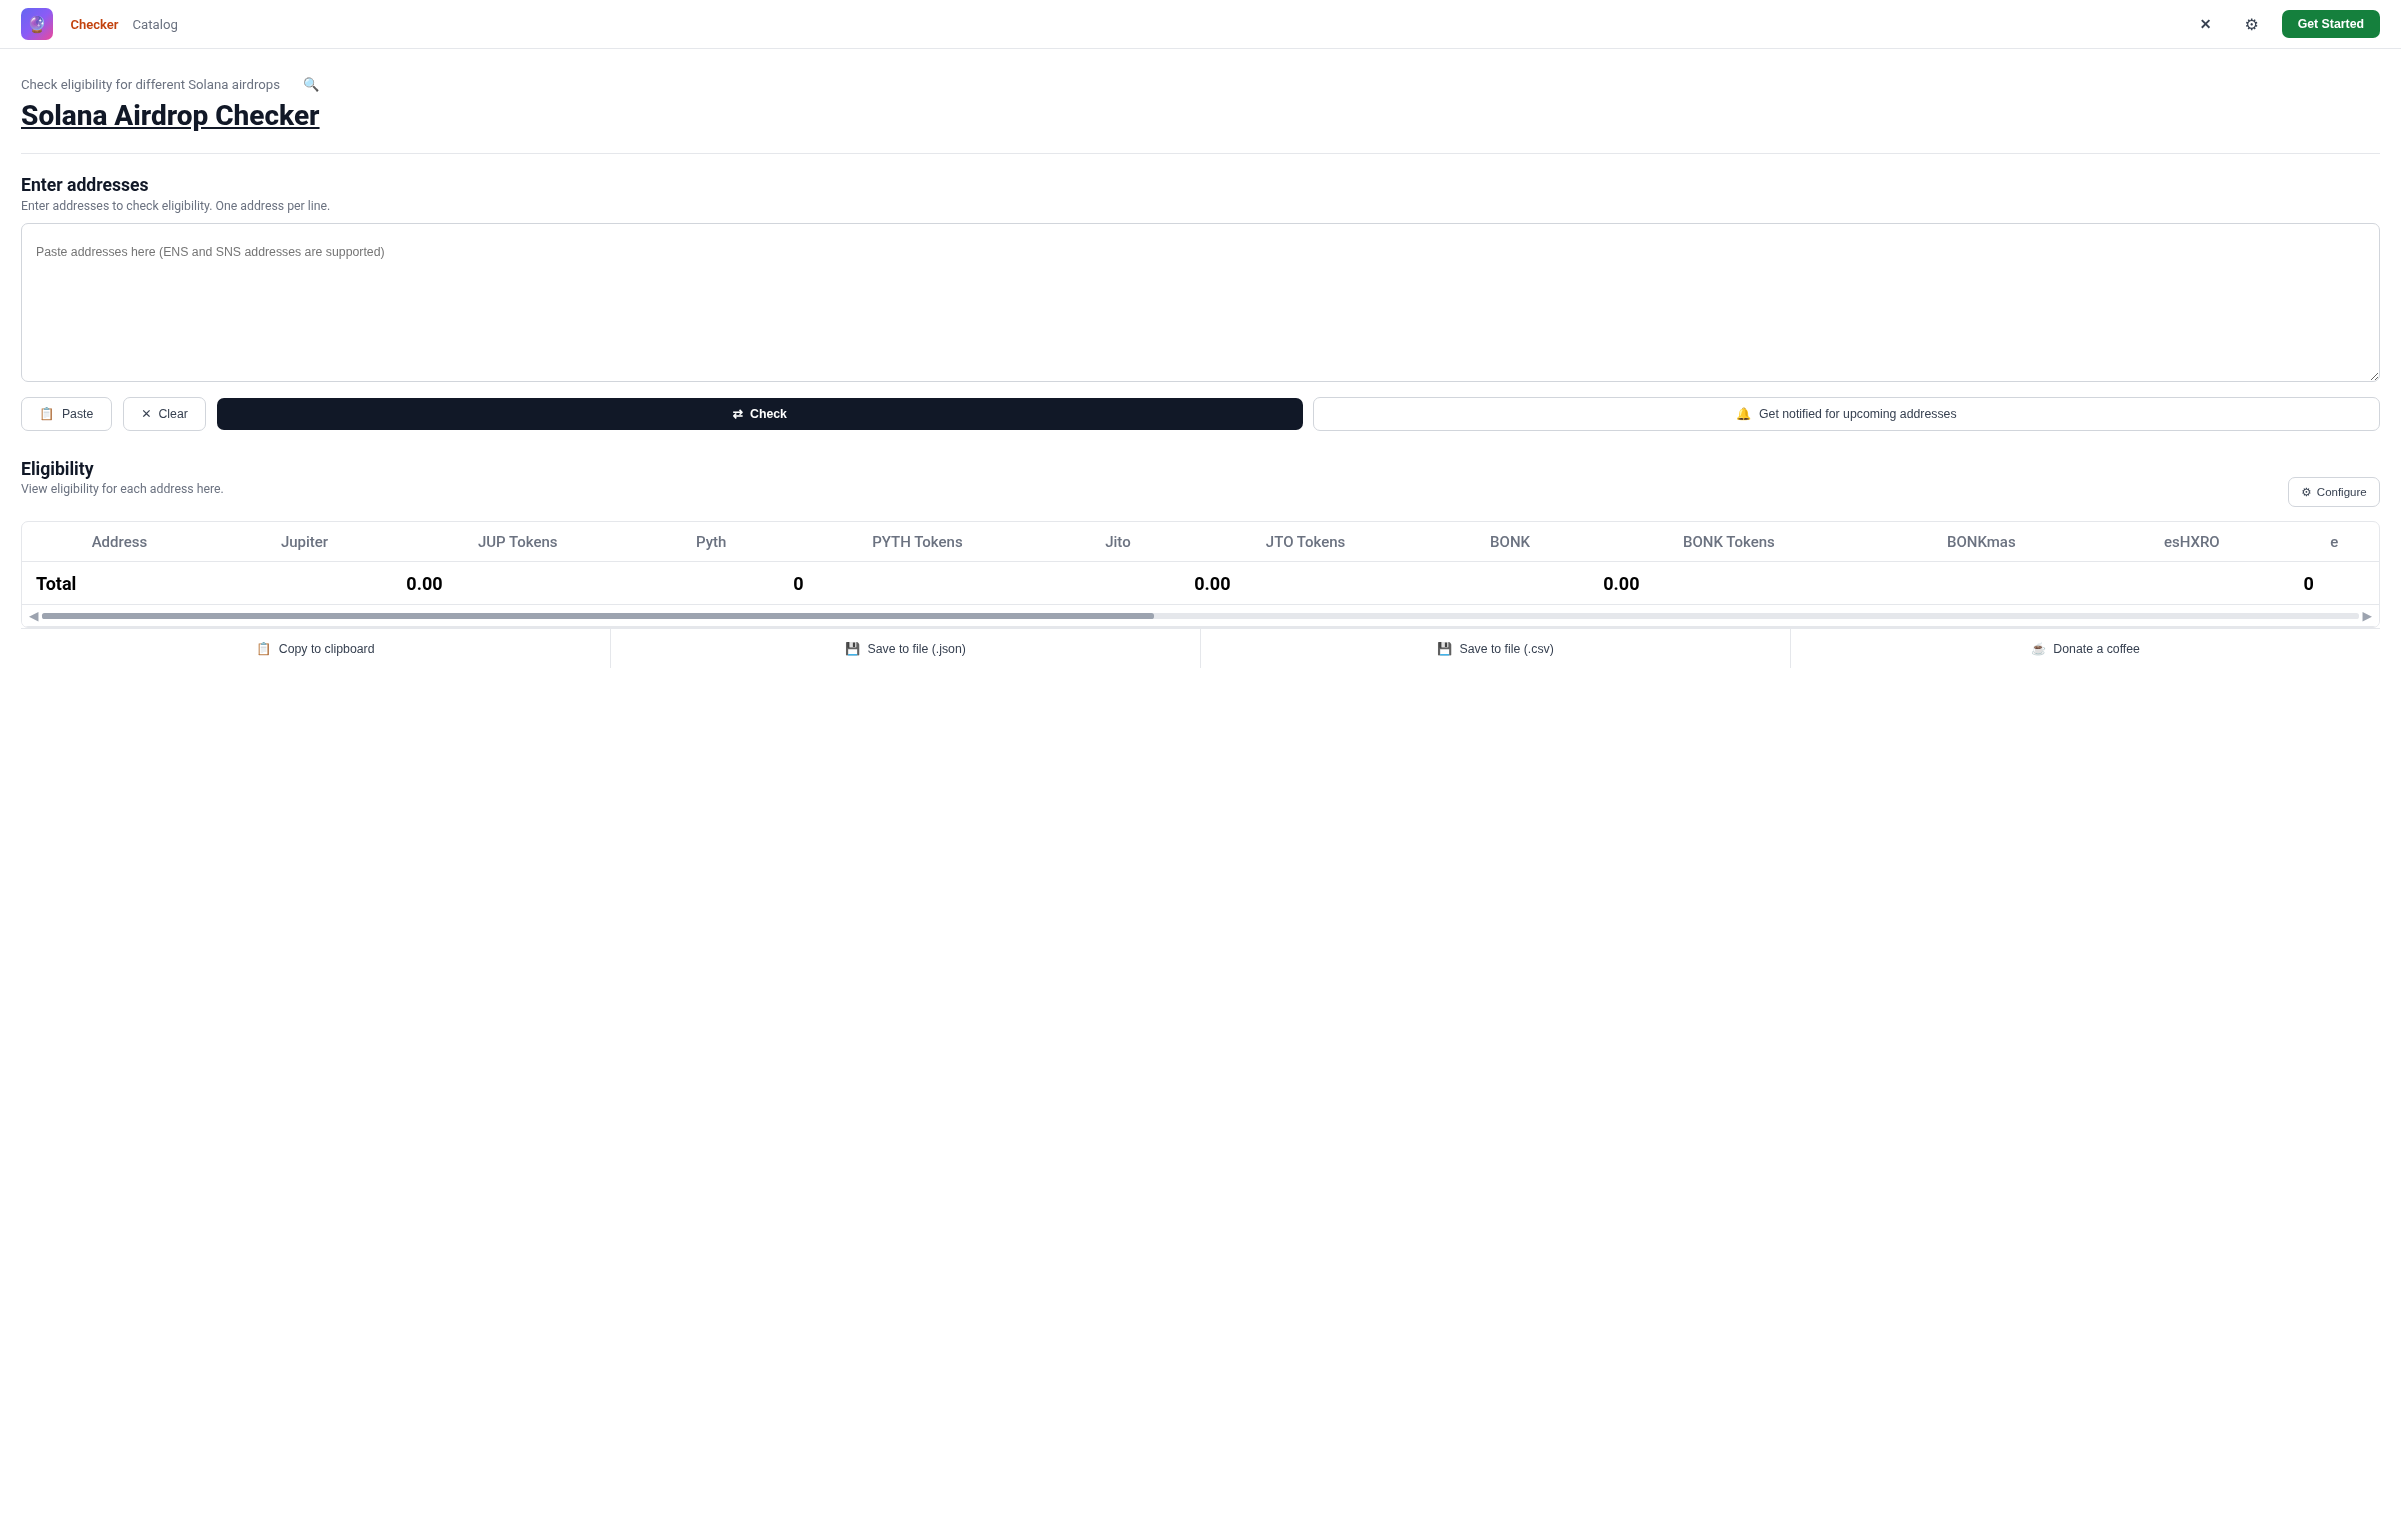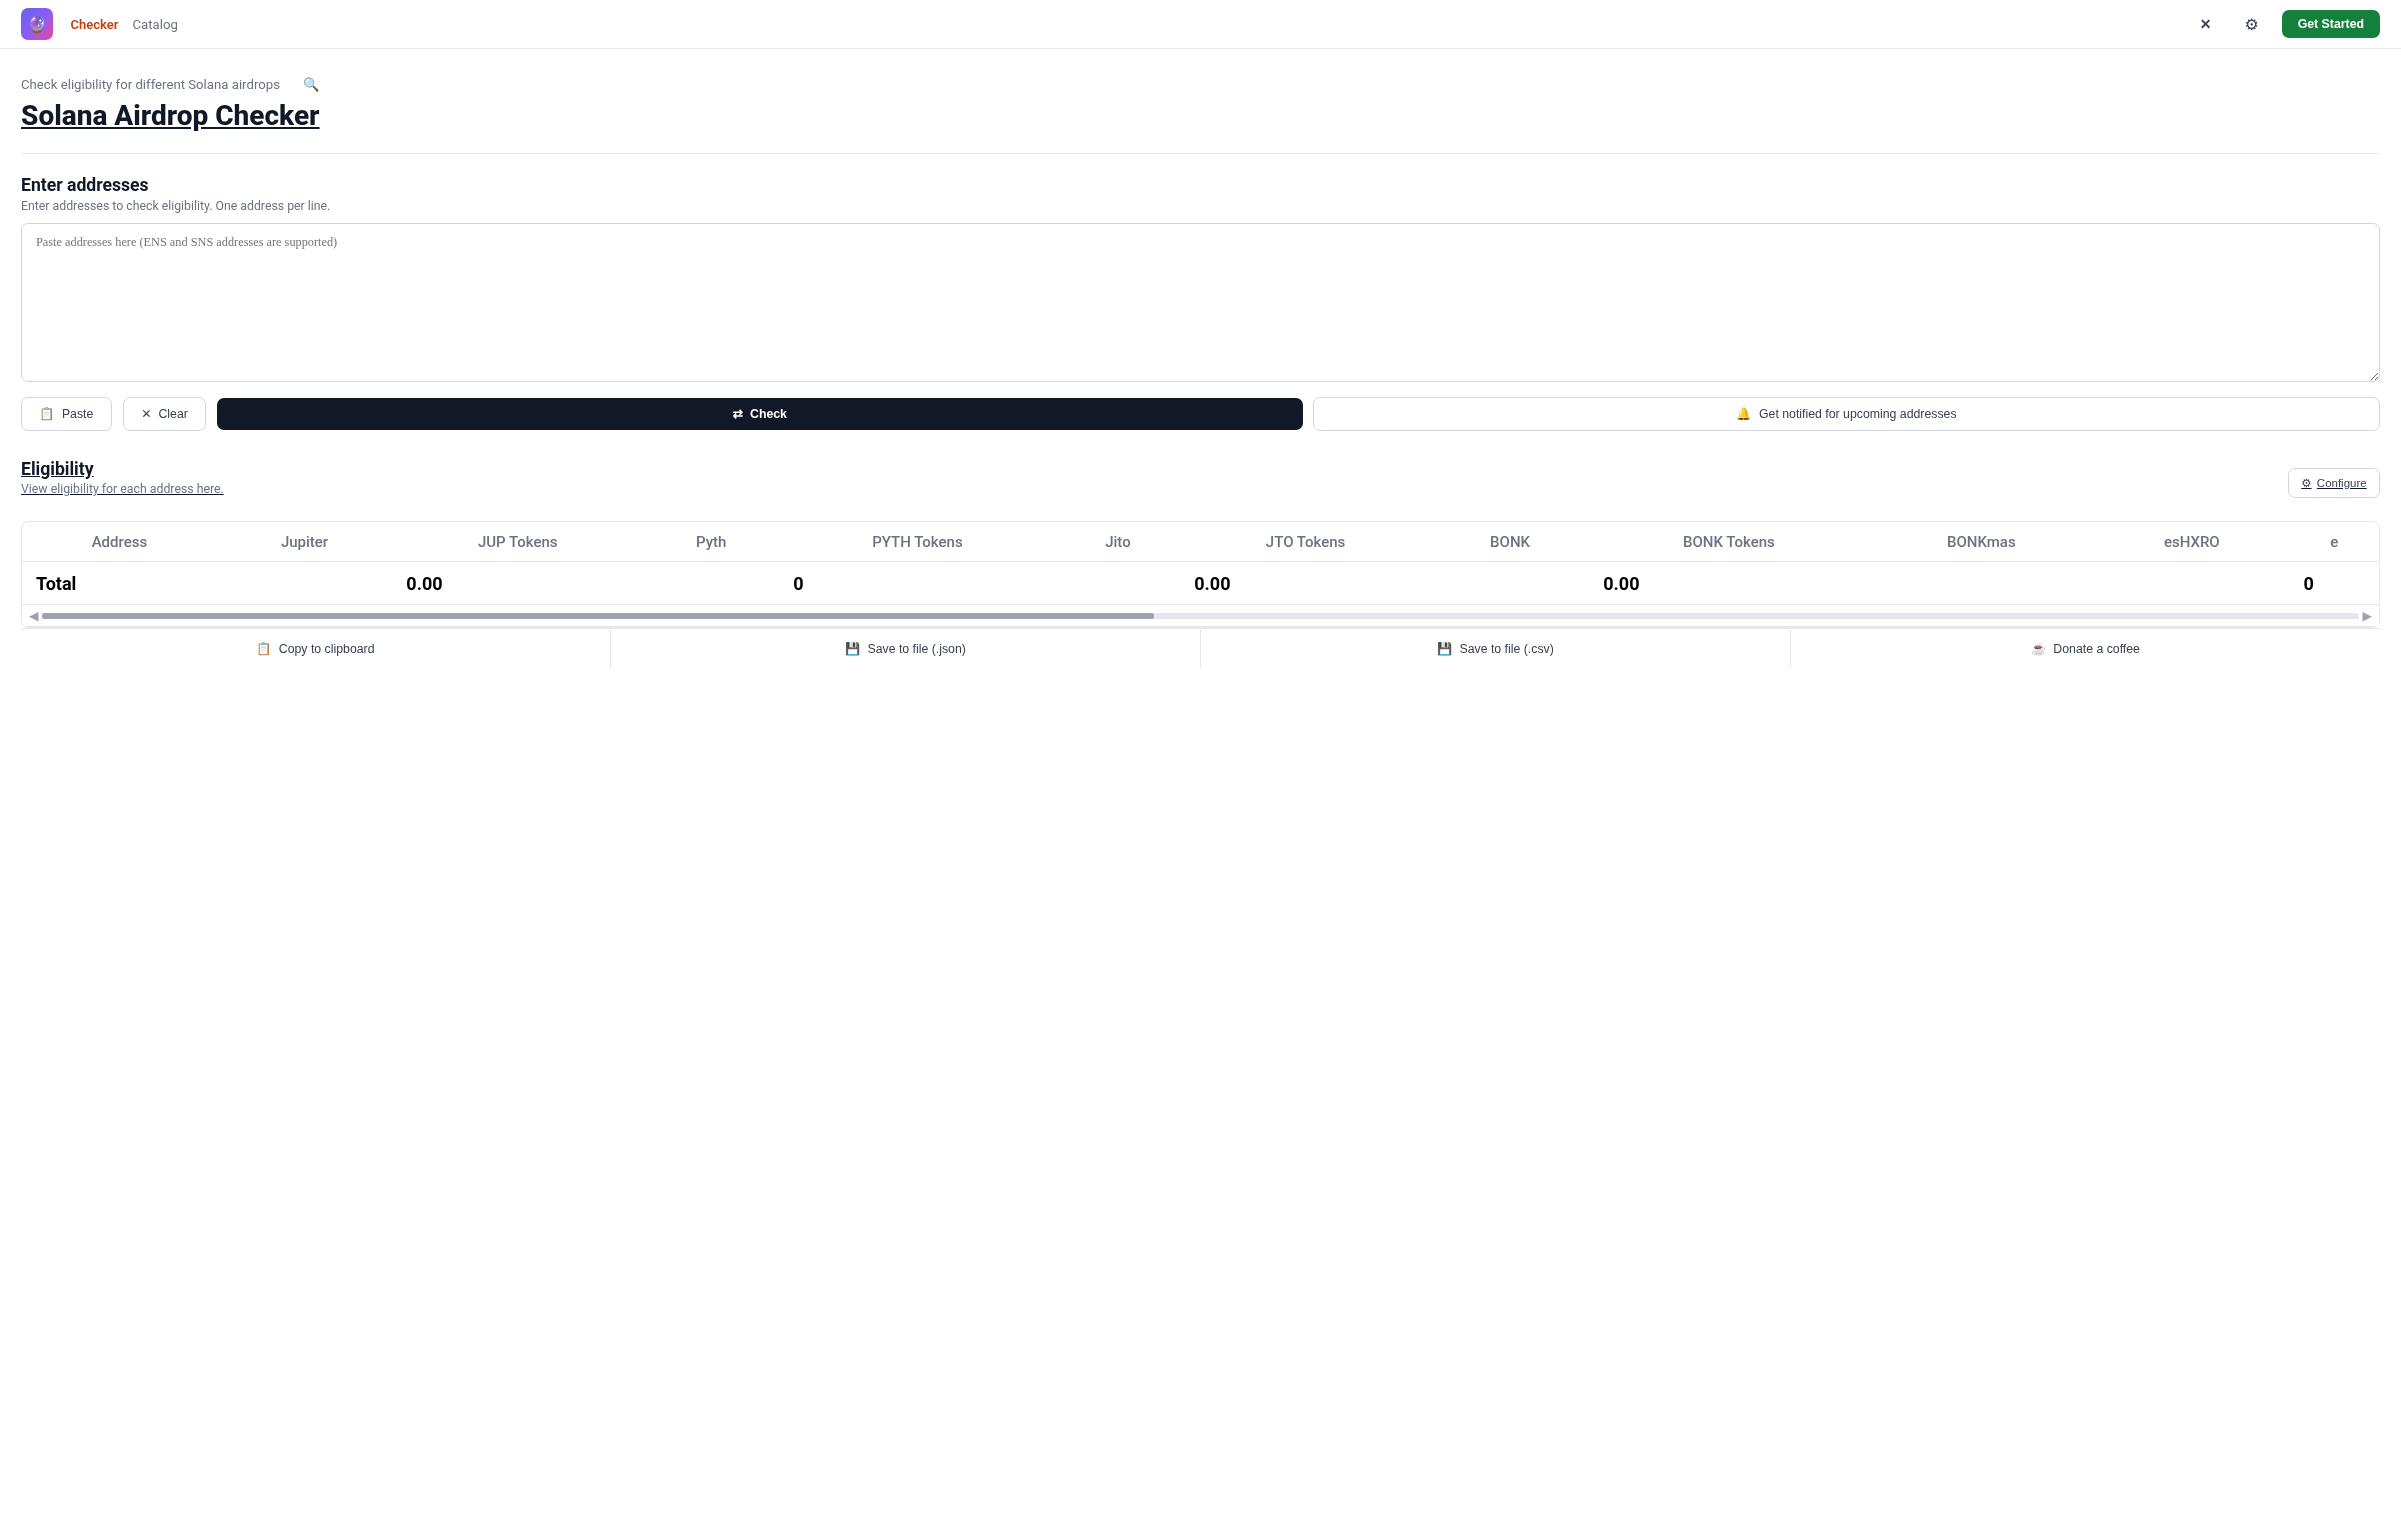--- a/index.html
+++ b/index.html
@@ -125,26 +125,26 @@
       color: #6b7280;
       font-size: 12.3px;
       margin-bottom: 10.6px;
     }
 
     .address-textarea {
       width: 100%;
       height: 159px;
       border: 0.9px solid #d1d5db;
       border-radius: 7px;
-      padding: 11px 14px;
+      padding: 21px 14px;
       font-size: 12.3px;
       color: #6b7280;
       resize: vertical;
       outline: none;
-      font-family: Liberation Serif, serif;
+      font-family: Liberation Sans, sans-serif;
     }
 
     
     .action-row {
       display: flex;
       gap: 10.6px;
       margin-top: 12.3px;
       align-items: center;
     }
 
@@ -195,24 +195,23 @@
       justify-content: center;
     }
 
     
     .eligibility-section {
       margin-top: 28px;
     }
 
     .eligibility-header {
       display: flex;
-      align-items: center;
+      align-items: flex-end;
       justify-content: space-between;
       margin-bottom: 14px;
-      text-decoration: underline;
     }
 
     .configure-btn {
       display: flex;
       align-items: center;
       gap: 5.3px;
       padding: 7px 12.3px;
       border: 0.9px solid #d1d5db;
       border-radius: 7px;
       background: #ffffff;

